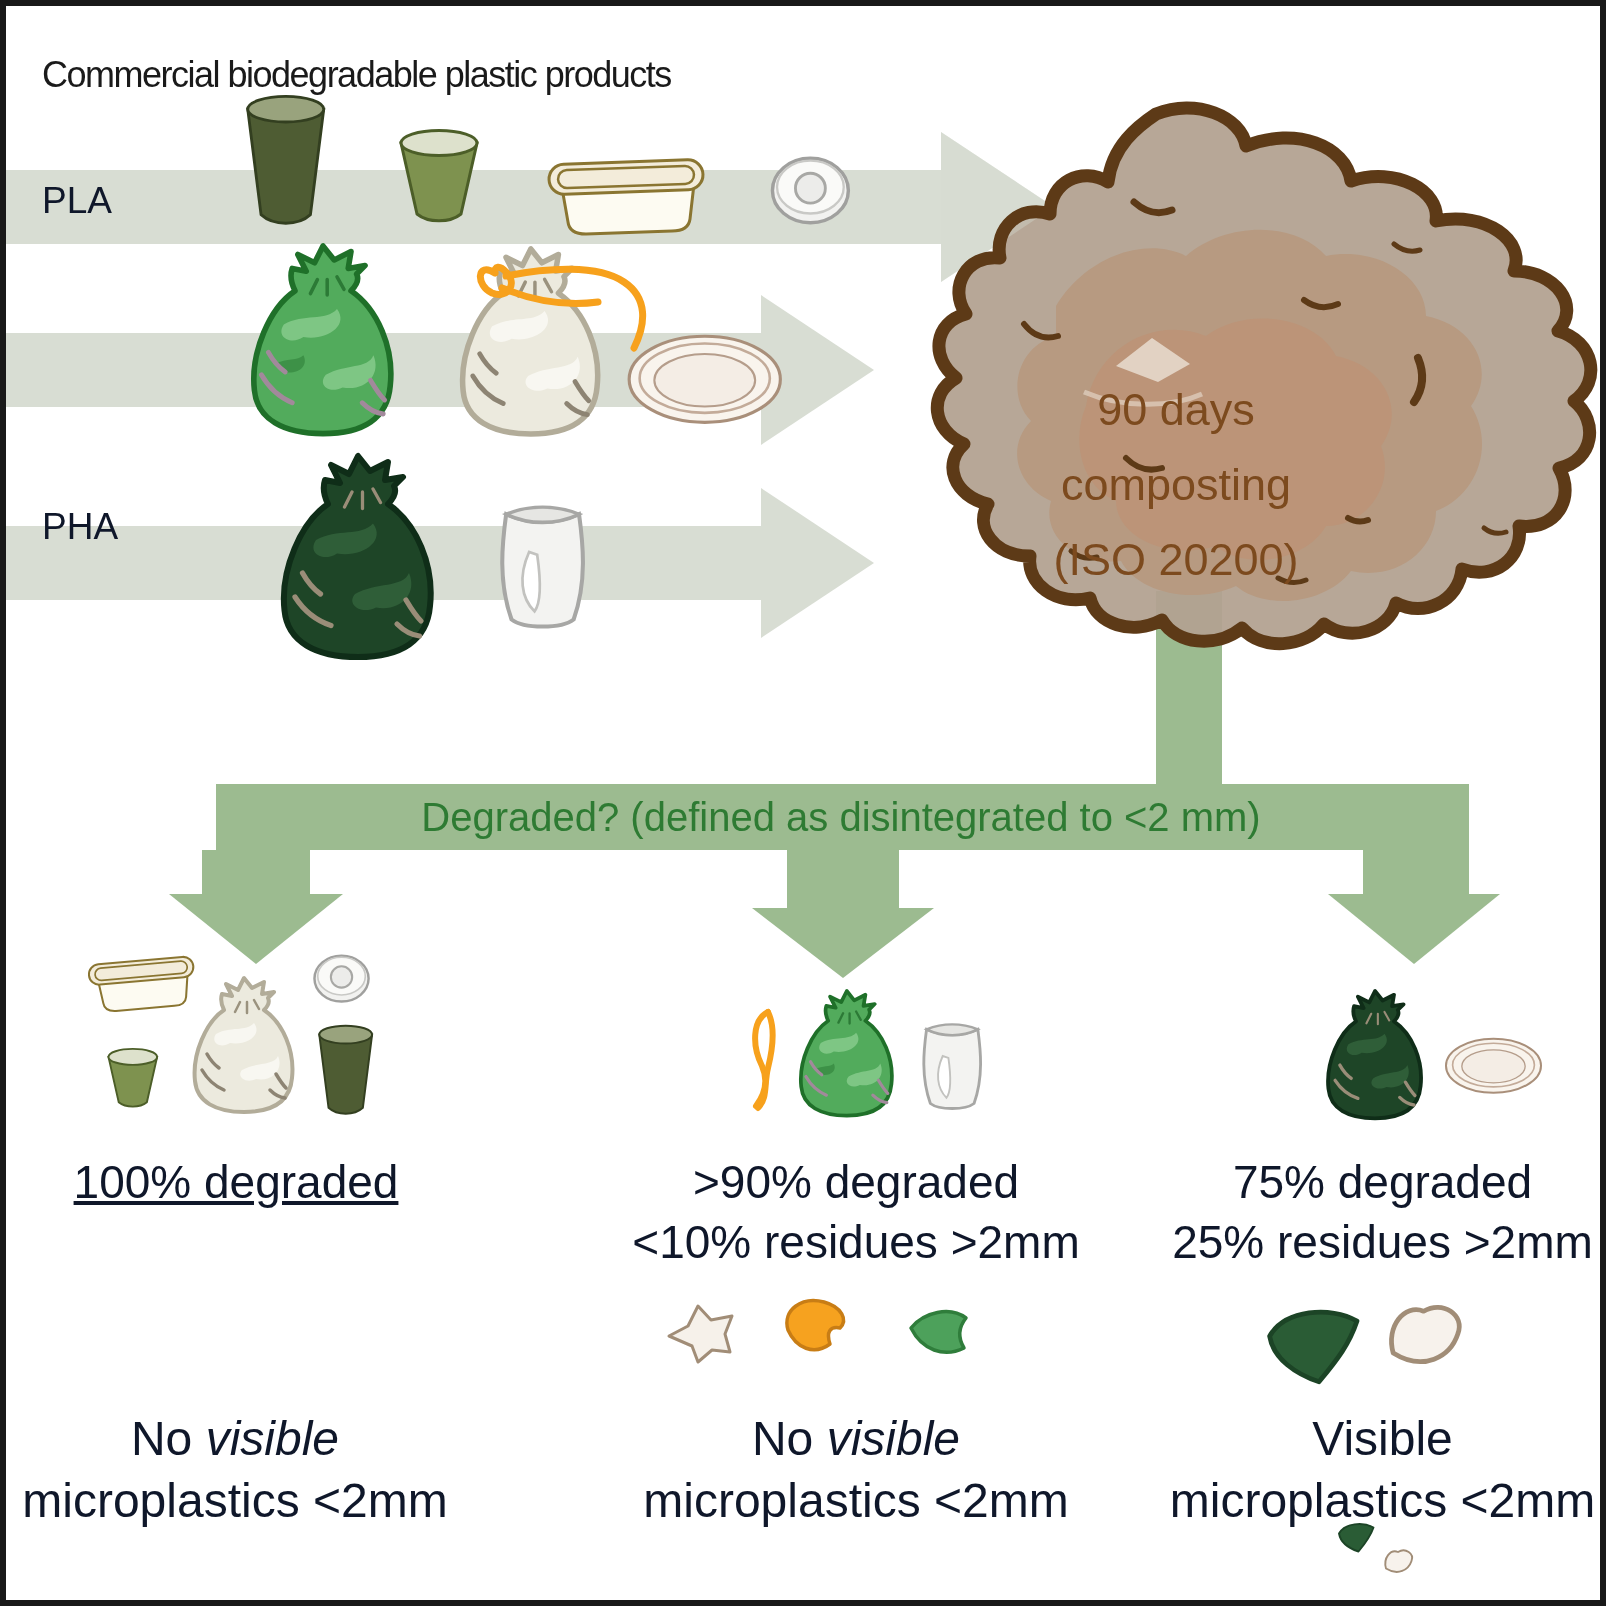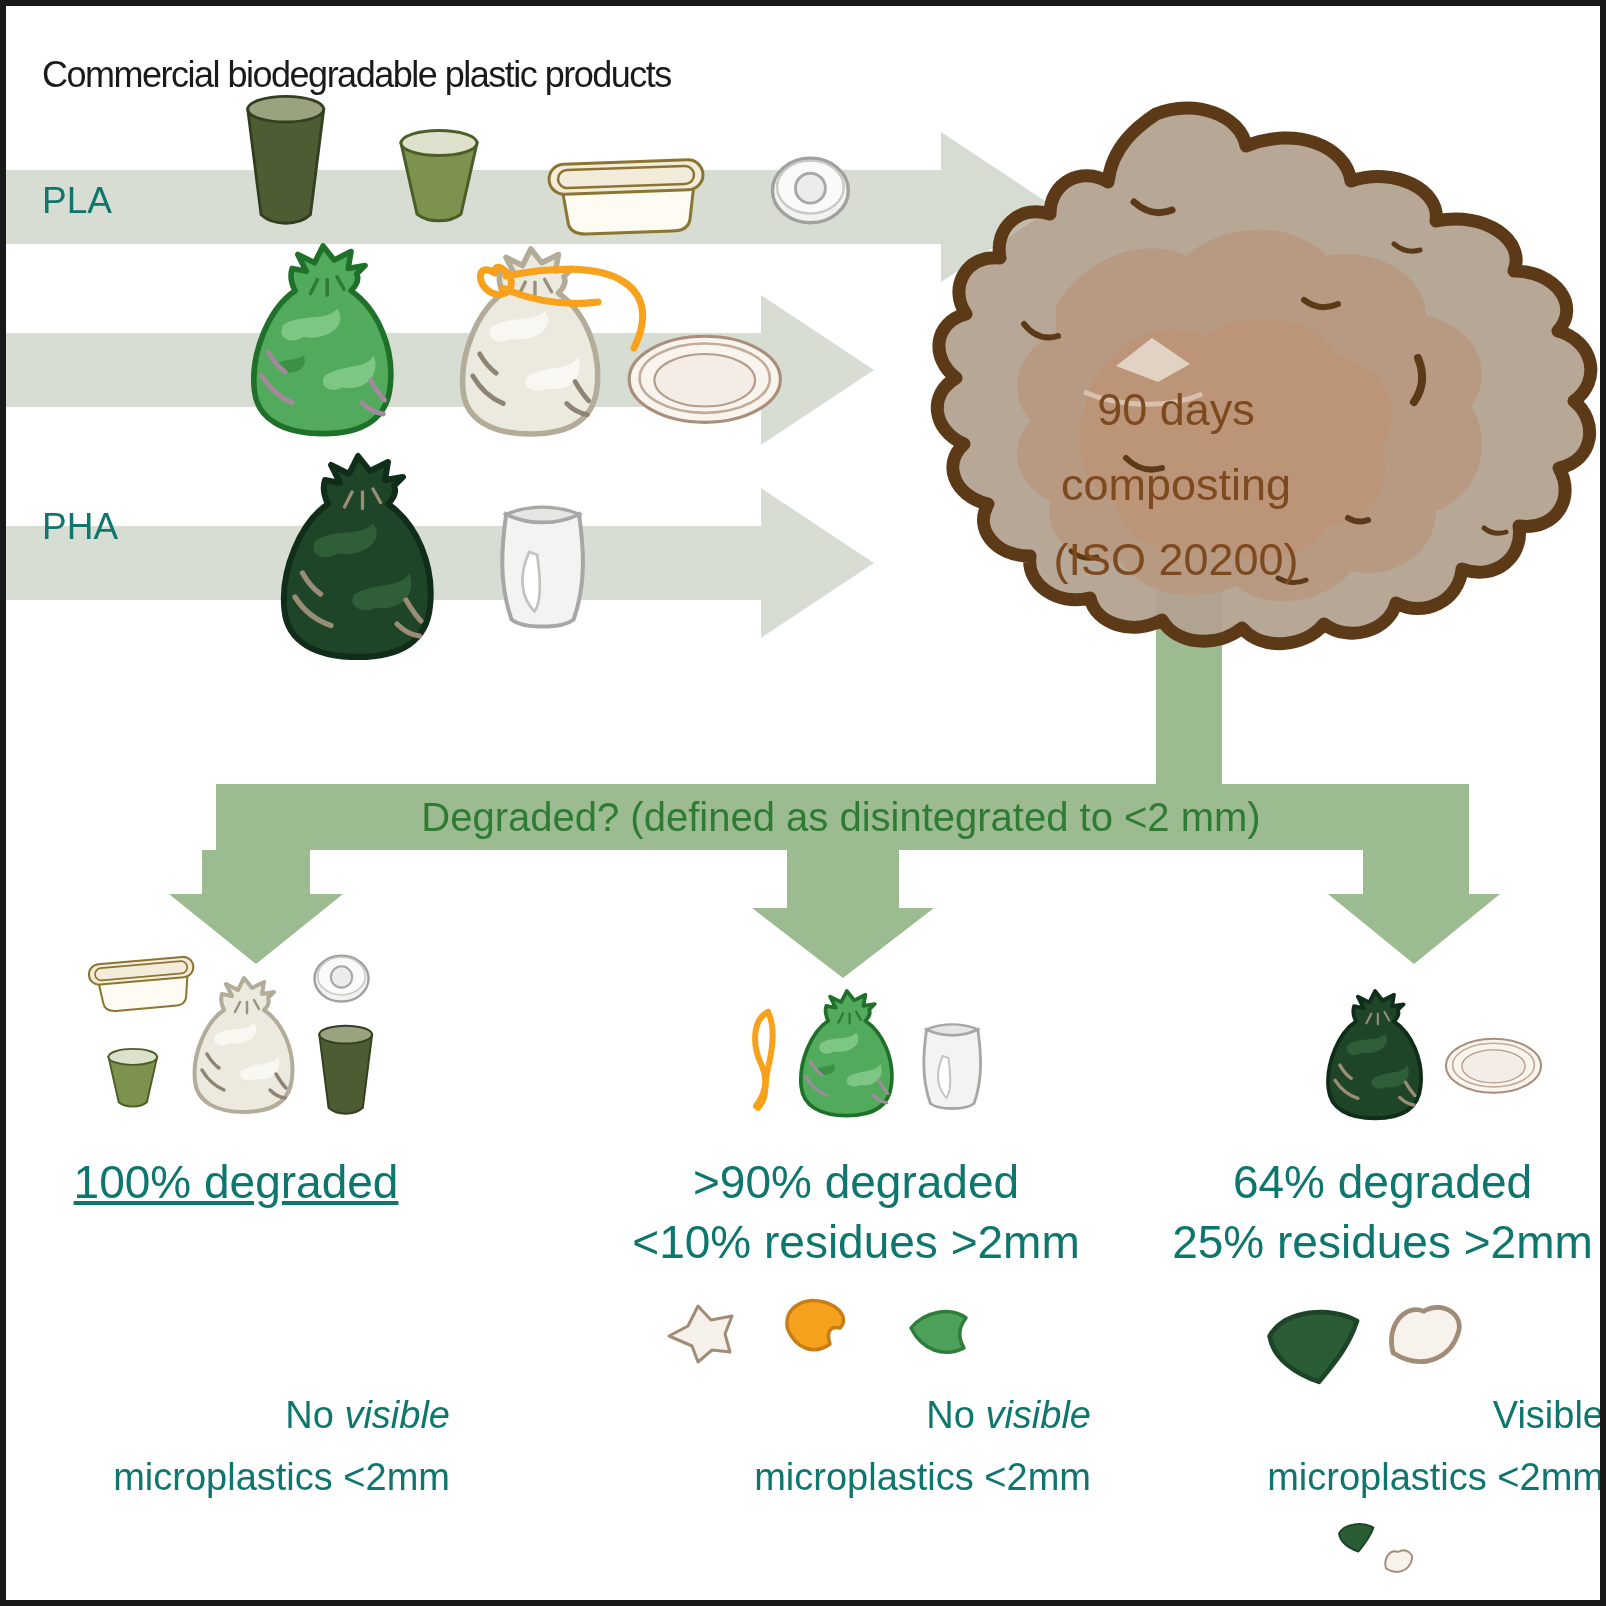--- a/index.html
+++ b/index.html
@@ -1,34 +1,34 @@
 <!DOCTYPE html>
 <html><head>
 <meta charset="utf-8">
 <style>
   html,body{margin:0;padding:0;background:#ffffff;}
   #canvas{position:relative;width:1606px;height:1606px;background:#ffffff;
           border:6px solid #191919;box-sizing:border-box;overflow:hidden;
           font-family:"Liberation Sans", sans-serif;}
   #bg{position:absolute;left:0;top:0;width:1594px;height:1594px;}
-  .txt{position:absolute;color:#0f766e;}
+  .txt{position:absolute;color:#0f172a;}
   #title{left:36px;top:48px;width:960px;font-size:36px;letter-spacing:-1.5px;color:#1a1a1a;}
   .row-label{font-size:37px;height:74px;display:flex;align-items:center;}
   #label-pla{left:36px;top:158px;}
   #label-pbat{left:26px;top:321px;}
   #label-pha{left:36px;top:484px;}
   #compost-text{left:1005px;top:366px;width:330px;font-size:45px;line-height:75px;
                 text-align:center;color:#7c4a1e;}
   #question{left:210px;top:778px;width:1250px;height:66px;font-size:40px;color:#2e7b33;
             display:flex;align-items:center;justify-content:center;white-space:nowrap;}
   .result{text-align:center;font-size:46px;line-height:60px;}
   #result-1{left:30px;top:1146px;width:400px;text-decoration:underline;}
   #result-2{left:615px;top:1146px;width:470px;}
   #result-3{left:1155px;top:1146px;width:443px;}
-  .micro{text-align:right;font-size:38px;line-height:62px;}
+  .micro{text-align:center;font-size:48px;line-height:62px;margin-top:24px;}
   #micro-1{left:14px;top:1378px;width:430px;}
   #micro-2{left:615px;top:1378px;width:470px;}
   #micro-3{left:1155px;top:1378px;width:443px;}
   .it{font-style:italic;}
 </style>
 </head>
 <body>
 
 <div id="canvas">
 
@@ -232,21 +232,21 @@
 <div id="question" class="txt">Degraded? (defined as disintegrated to &lt;2 mm)</div>
 
 <div id="result-1" class="txt result">
   <div>100% degraded</div>
 </div>
 <div id="result-2" class="txt result">
   <div>&gt;90% degraded</div>
   <div>&lt;10% residues &gt;2mm</div>
 </div>
 <div id="result-3" class="txt result">
-  <div>64% degraded</div>
+  <div>75% degraded</div>
   <div>25% residues &gt;2mm</div>
 </div>
 
 <div id="micro-1" class="txt micro">
   <div><span>No </span><span class="it">visible</span></div>
   <div>microplastics &lt;2mm</div>
 </div>
 <div id="micro-2" class="txt micro">
   <div><span>No </span><span class="it">visible</span></div>
   <div>microplastics &lt;2mm</div>

